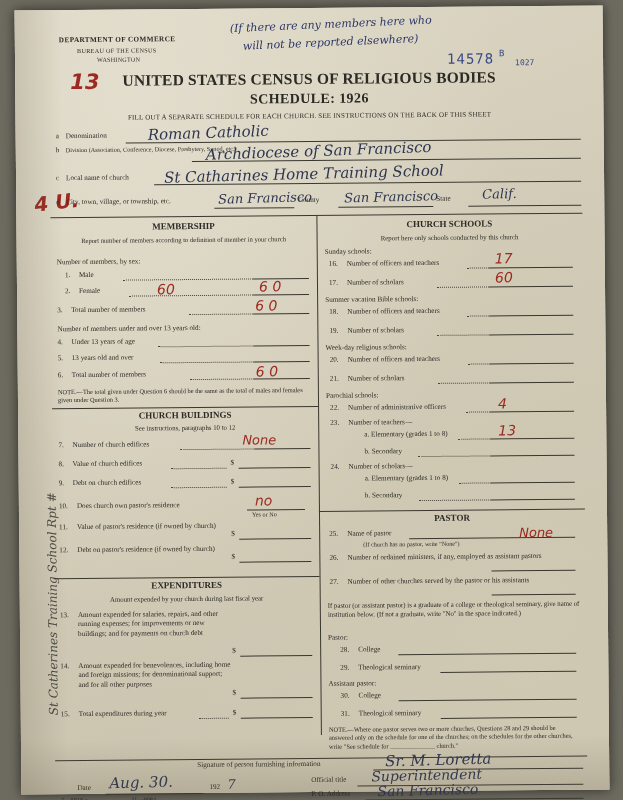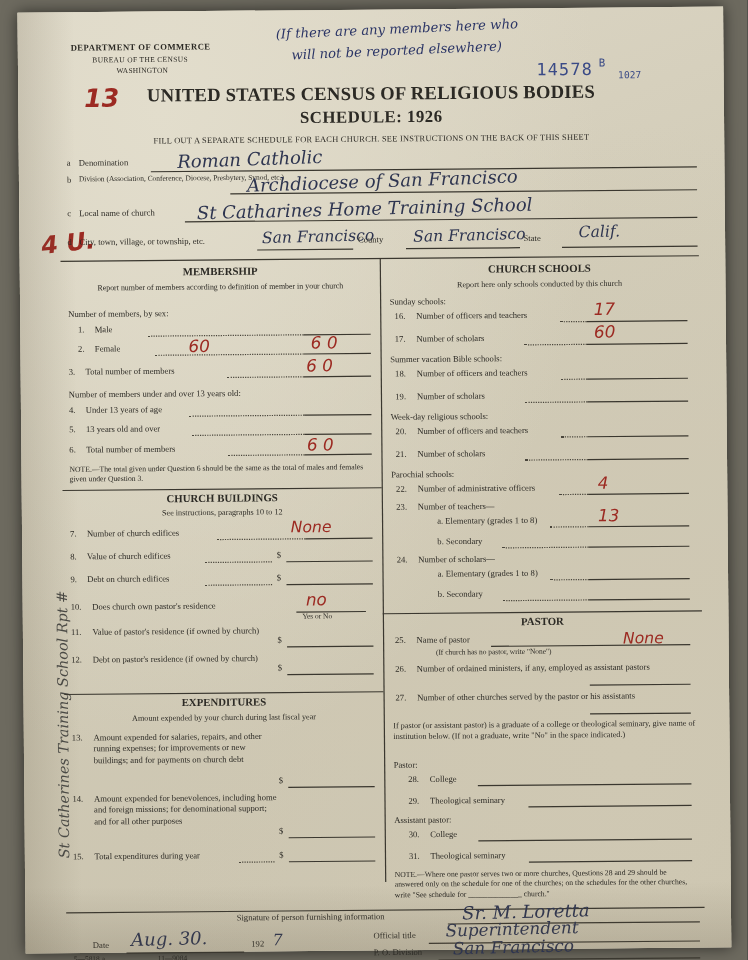--- a/index.html
+++ b/index.html
@@ -316,21 +316,21 @@
       <div class="t small" style="left:290px;top:768px;">Official title</div>
       <div class="hdrline" style="left:336px;top:778px;width:226px;"></div>
       <div class="hw" style="left:350px;top:760px;font-size:14px;transform:rotate(-1deg);">Superintendent</div>
 
       <div class="t small" style="left:56px;top:774px;">Date</div>
       <div class="hdrline" style="left:84px;top:784px;width:98px;"></div>
       <div class="hw" style="left:88px;top:764px;font-size:15px;transform:rotate(-1deg);">Aug. 30.</div>
       <div class="t small" style="left:188px;top:774px;">192</div>
       <div class="hw" style="left:206px;top:768px;font-size:13px;">7</div>
 
-      <div class="t small" style="left:290px;top:782px;">P. O. Division</div>
+      <div class="t small" style="left:290px;top:782px;">P. O. Address</div>
       <div class="hdrline" style="left:344px;top:792px;width:218px;"></div>
       <div class="hw" style="left:356px;top:775px;font-size:14px;transform:rotate(-1deg);">San Francisco</div>
 
       <div class="t xsmall" style="left:40px;top:786px;">5—5818 a</div>
       <div class="t xsmall" style="left:110px;top:786px;">11—9084</div>
 
     </div>
   </div>
 </div>
 

